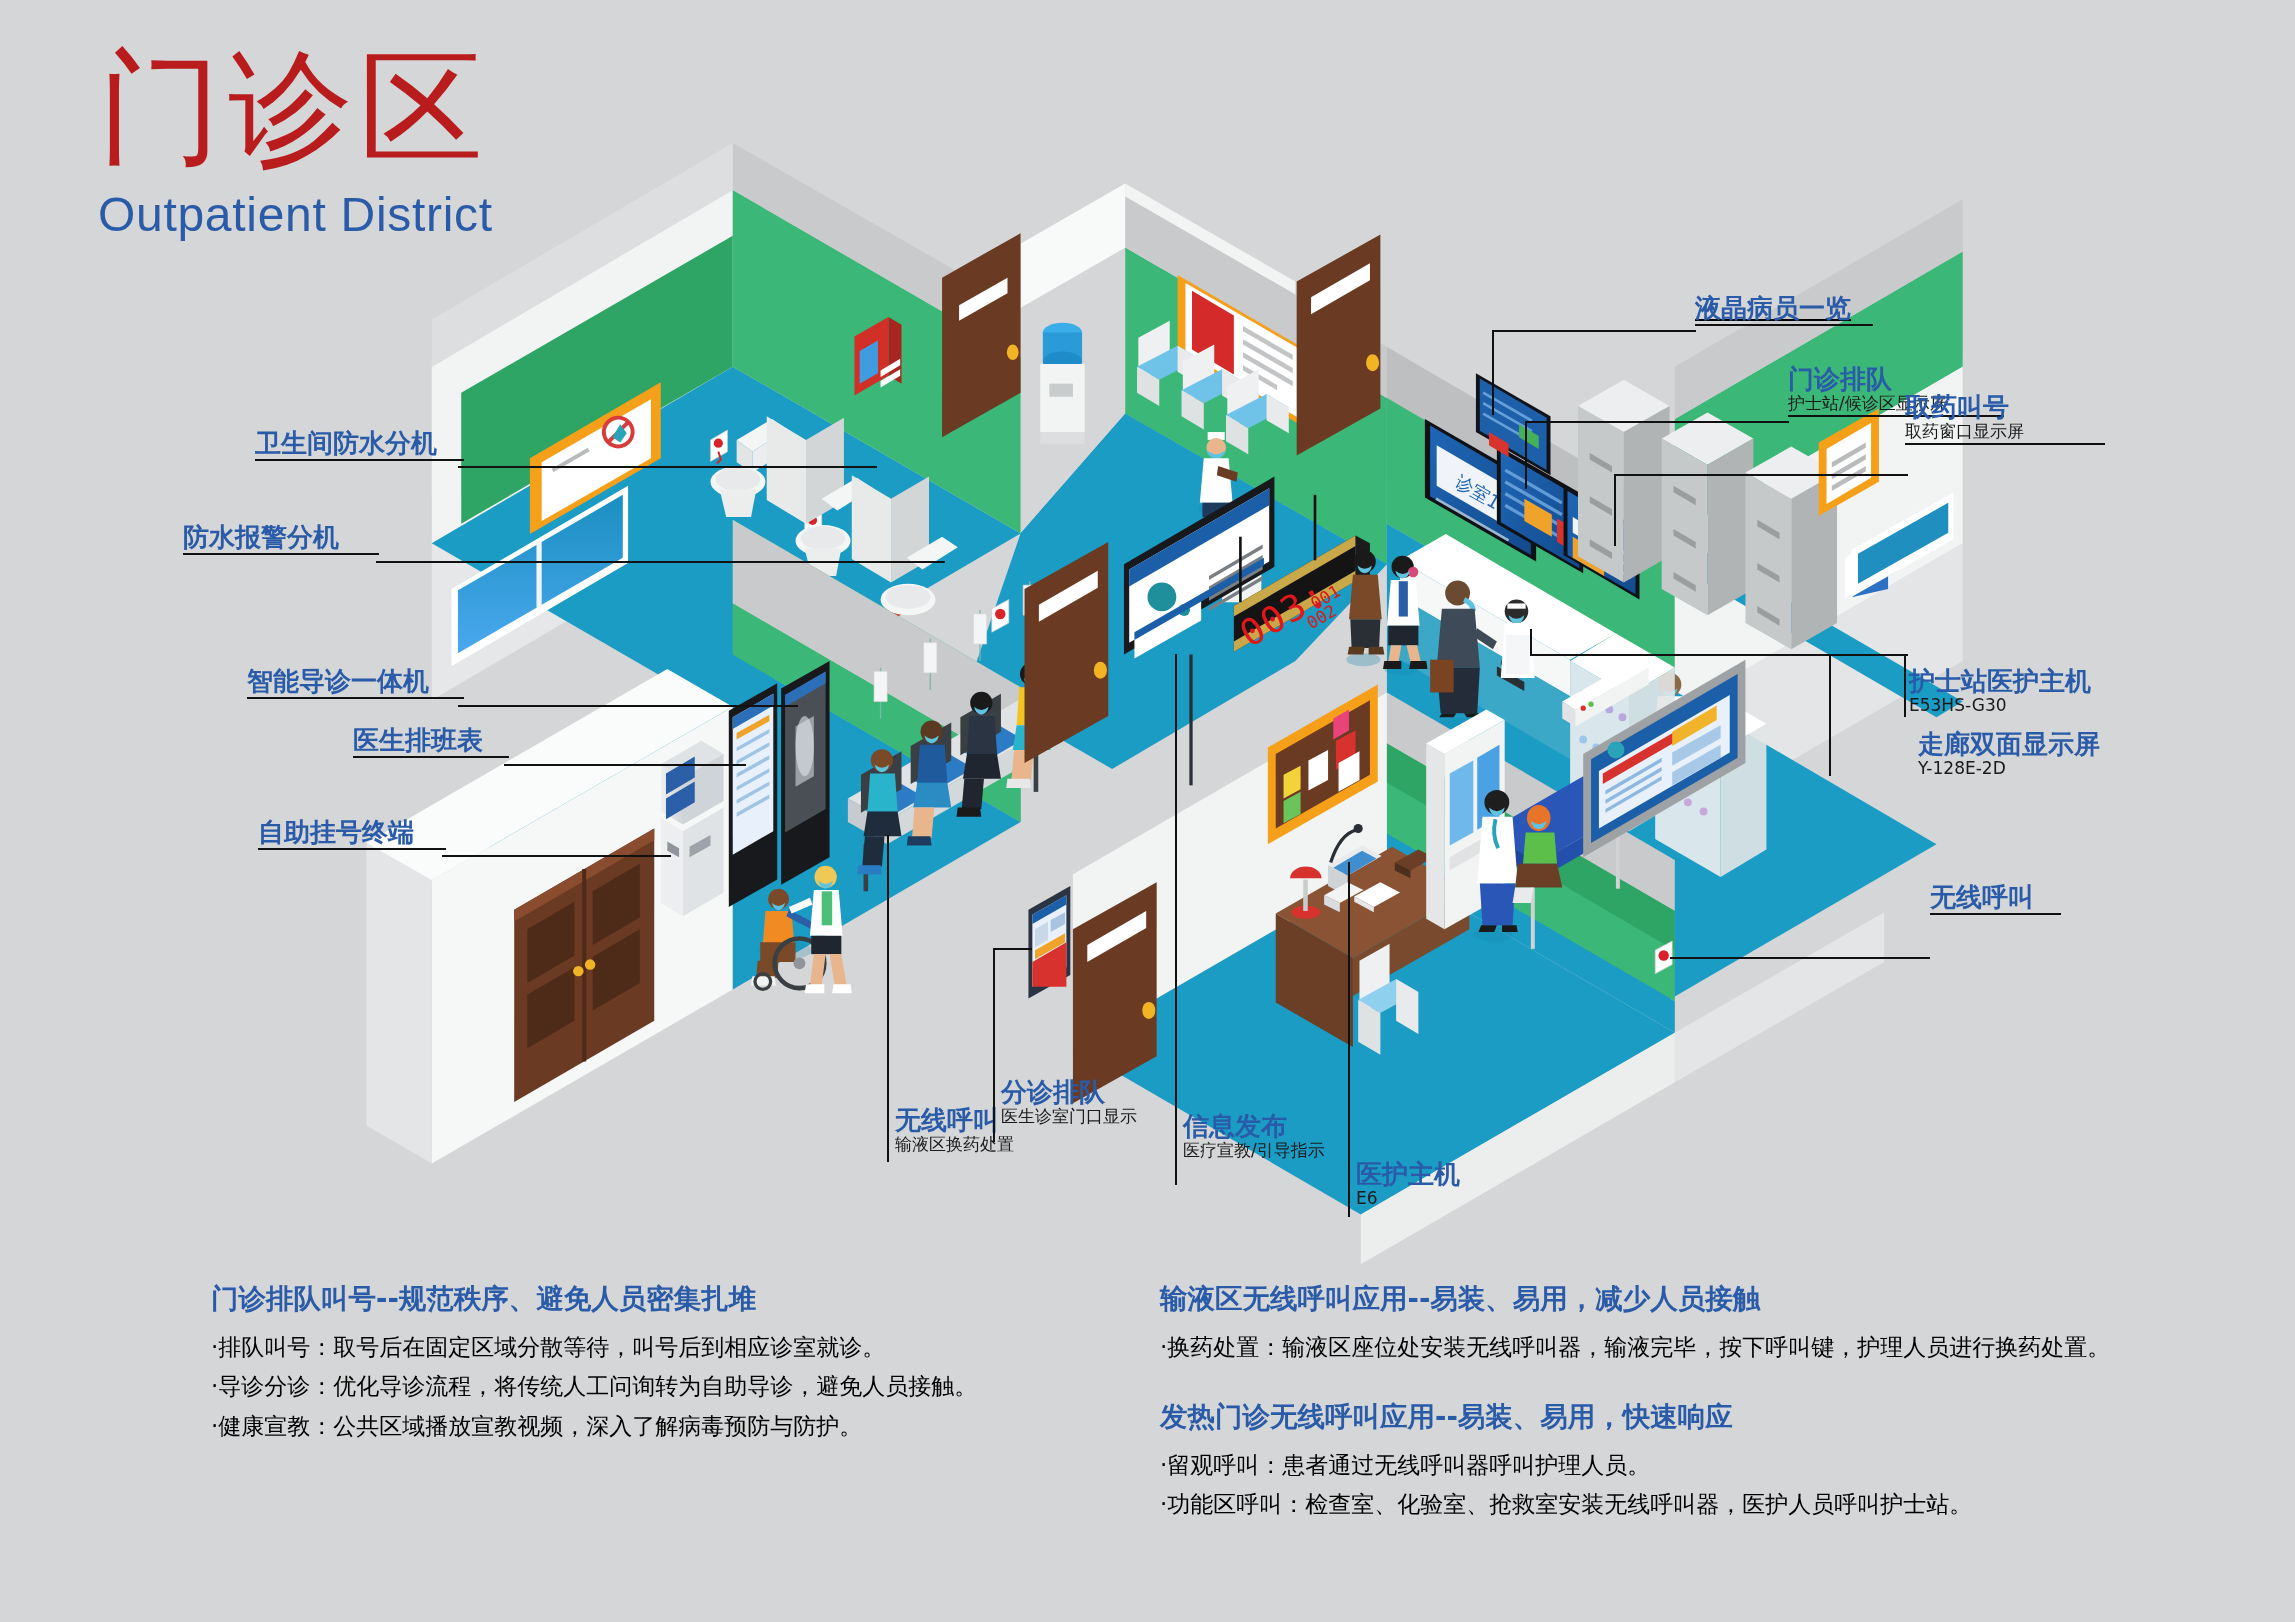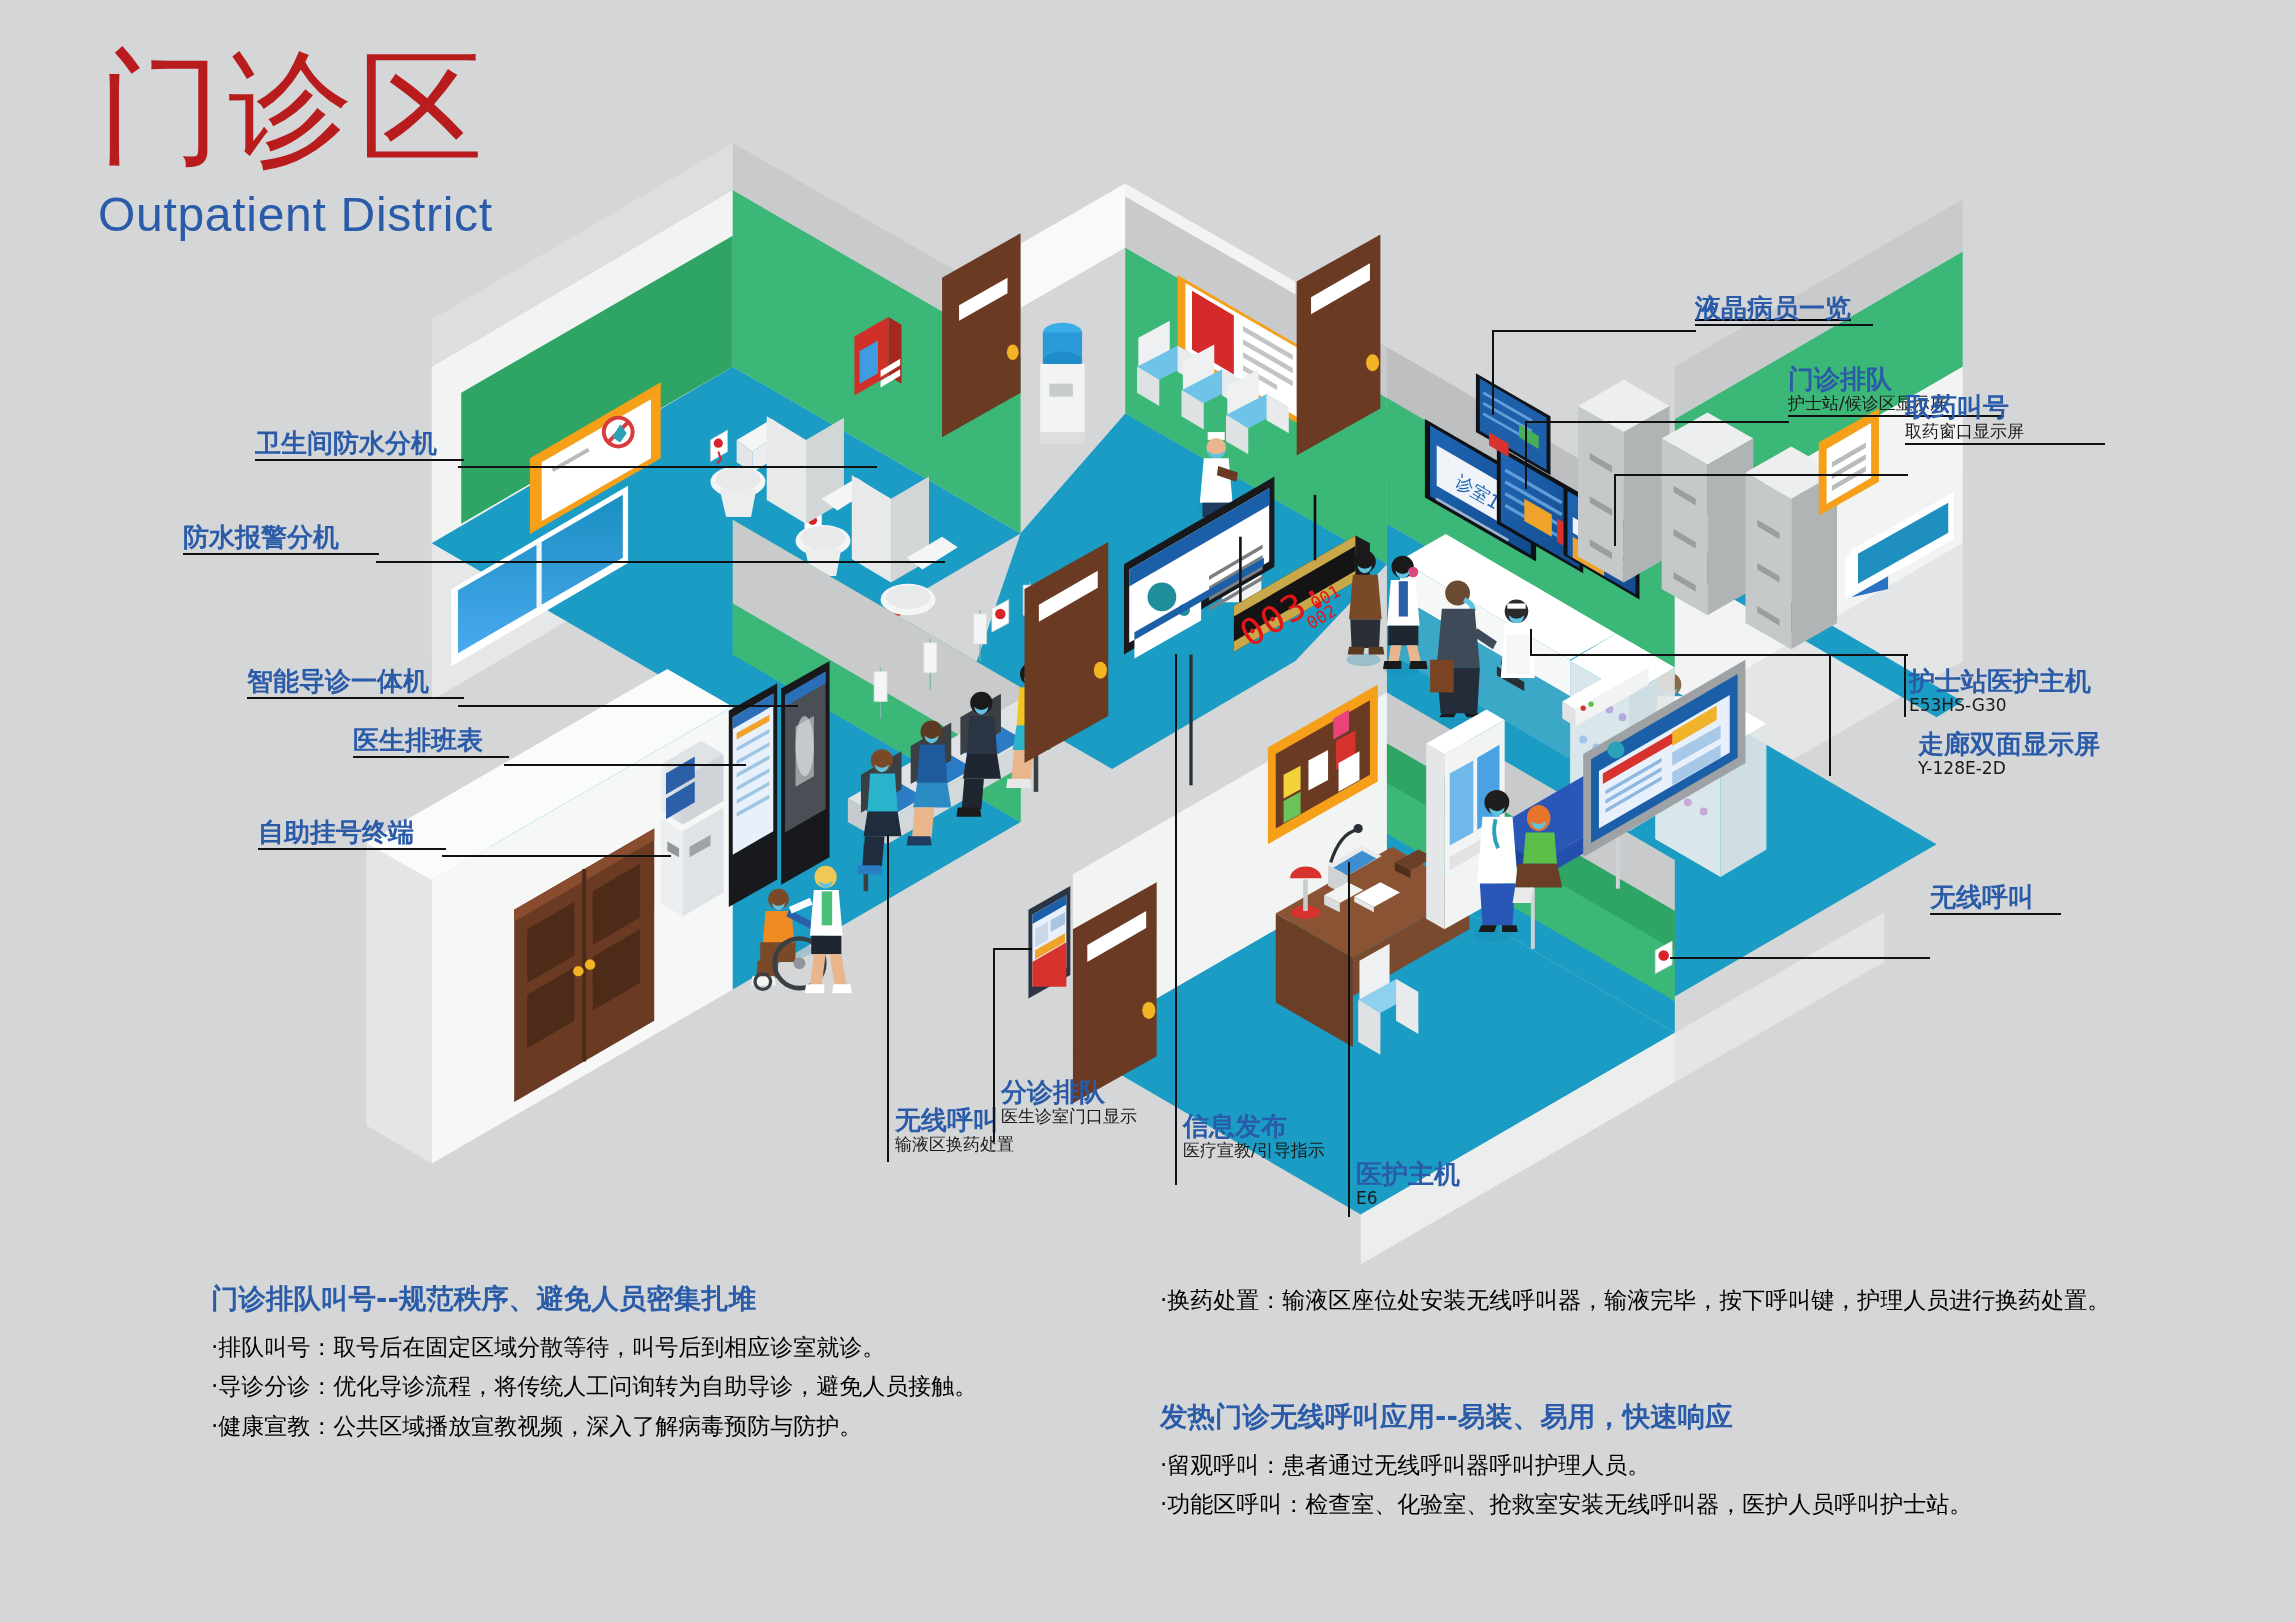--- a/index.html
+++ b/index.html
@@ -890,20 +890,21 @@
   <div class="lead v" style="left:1348px; top:862px; height:355px;"></div>
 
   <div class="txtblock" style="left:211px; top:1281px;">
     <div class="tb-head">门诊排队叫号--规范秩序、避免人员密集扎堆</div>
     <div class="tb-line">·排队叫号：取号后在固定区域分散等待，叫号后到相应诊室就诊。</div>
     <div class="tb-line">·导诊分诊：优化导诊流程，将传统人工问询转为自助导诊，避免人员接触。</div>
     <div class="tb-line">·健康宣教：公共区域播放宣教视频，深入了解病毒预防与防护。</div>
   </div>
 
   <div class="txtblock" style="left:1160px; top:1281px;">
+    <div class="tb-head">输液区无线呼叫应用--易装、易用，减少人员接触</div>
     <div class="tb-line">·换药处置：输液区座位处安装无线呼叫器，输液完毕，按下呼叫键，护理人员进行换药处置。</div>
   </div>
 
   <div class="txtblock" style="left:1160px; top:1399px;">
     <div class="tb-head">发热门诊无线呼叫应用--易装、易用，快速响应</div>
     <div class="tb-line">·留观呼叫：患者通过无线呼叫器呼叫护理人员。</div>
     <div class="tb-line">·功能区呼叫：检查室、化验室、抢救室安装无线呼叫器，医护人员呼叫护士站。</div>
   </div>
 
 </div>

